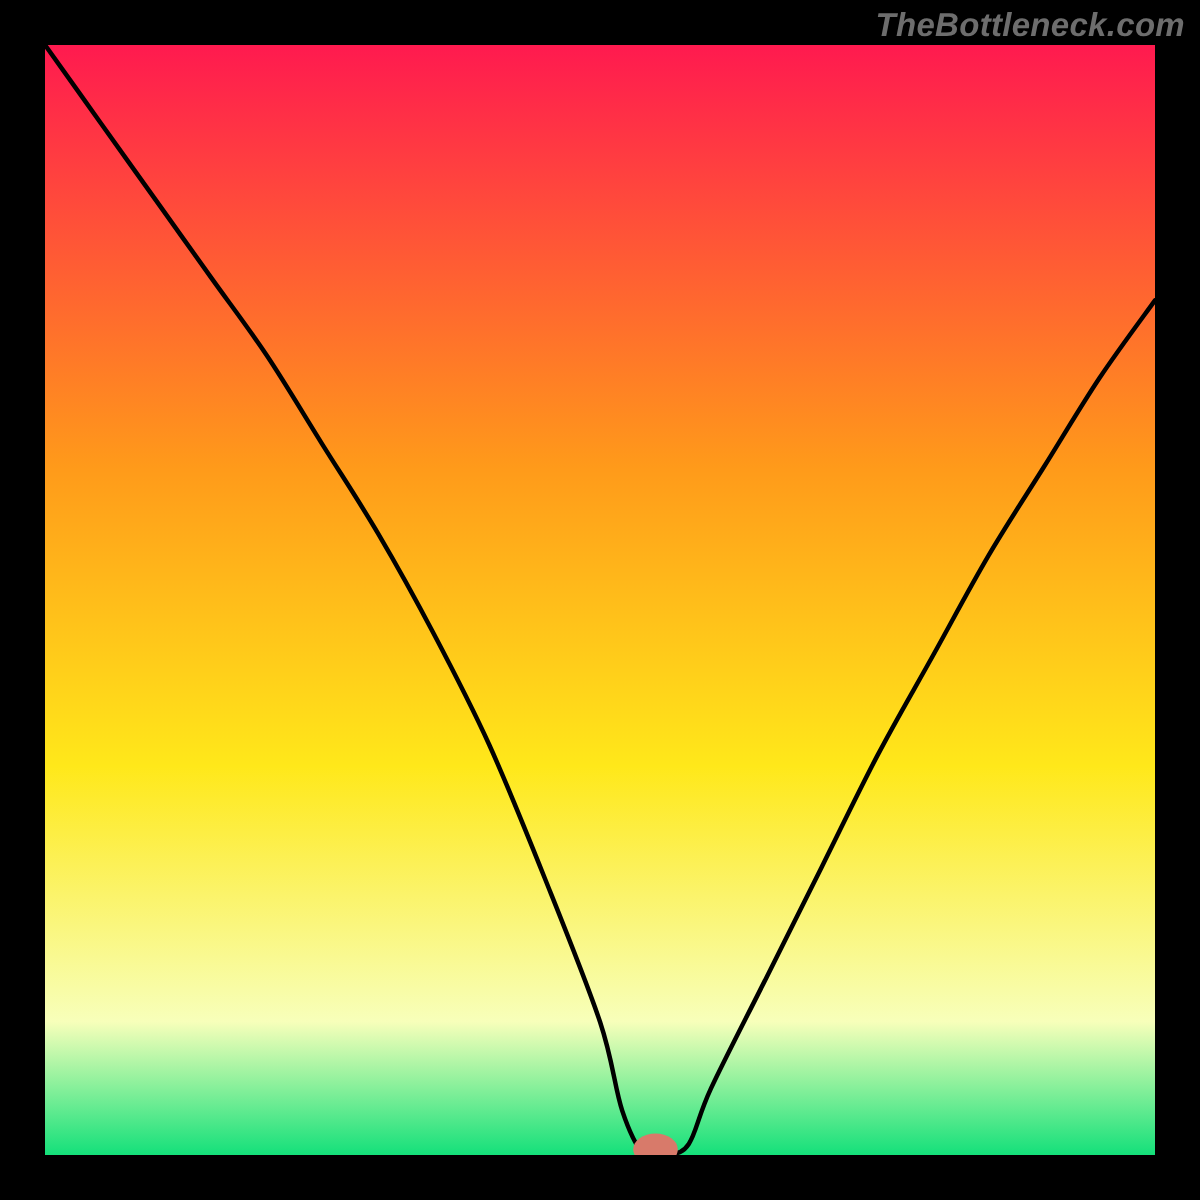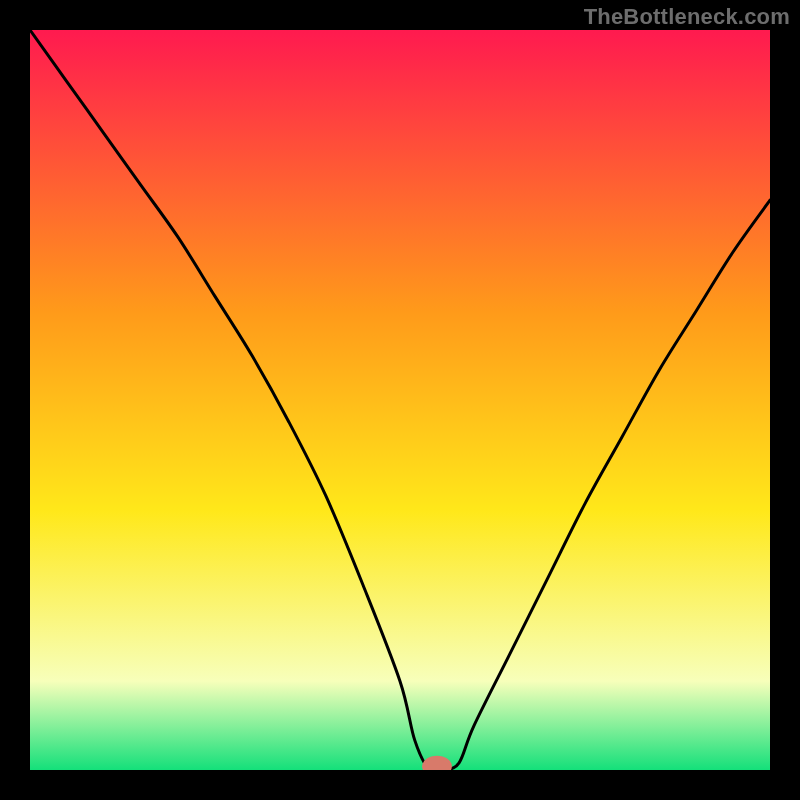--- a/index.html
+++ b/index.html
@@ -8,20 +8,21 @@
     width: 800px;
     height: 800px;
     background: #000000;
     font-family: Arial, Helvetica, sans-serif;
     overflow: hidden;
   }
   .wrap {
     position: relative;
     width: 800px;
     height: 576px;
+    font-style: italic;
   }
   .watermark {
     position: absolute;
     top: 4px;
     right: 10px;
     font-size: 22px;
     font-weight: 600;
     color: #6d6d6d;
     letter-spacing: 0.2px;
     z-index: 5;

